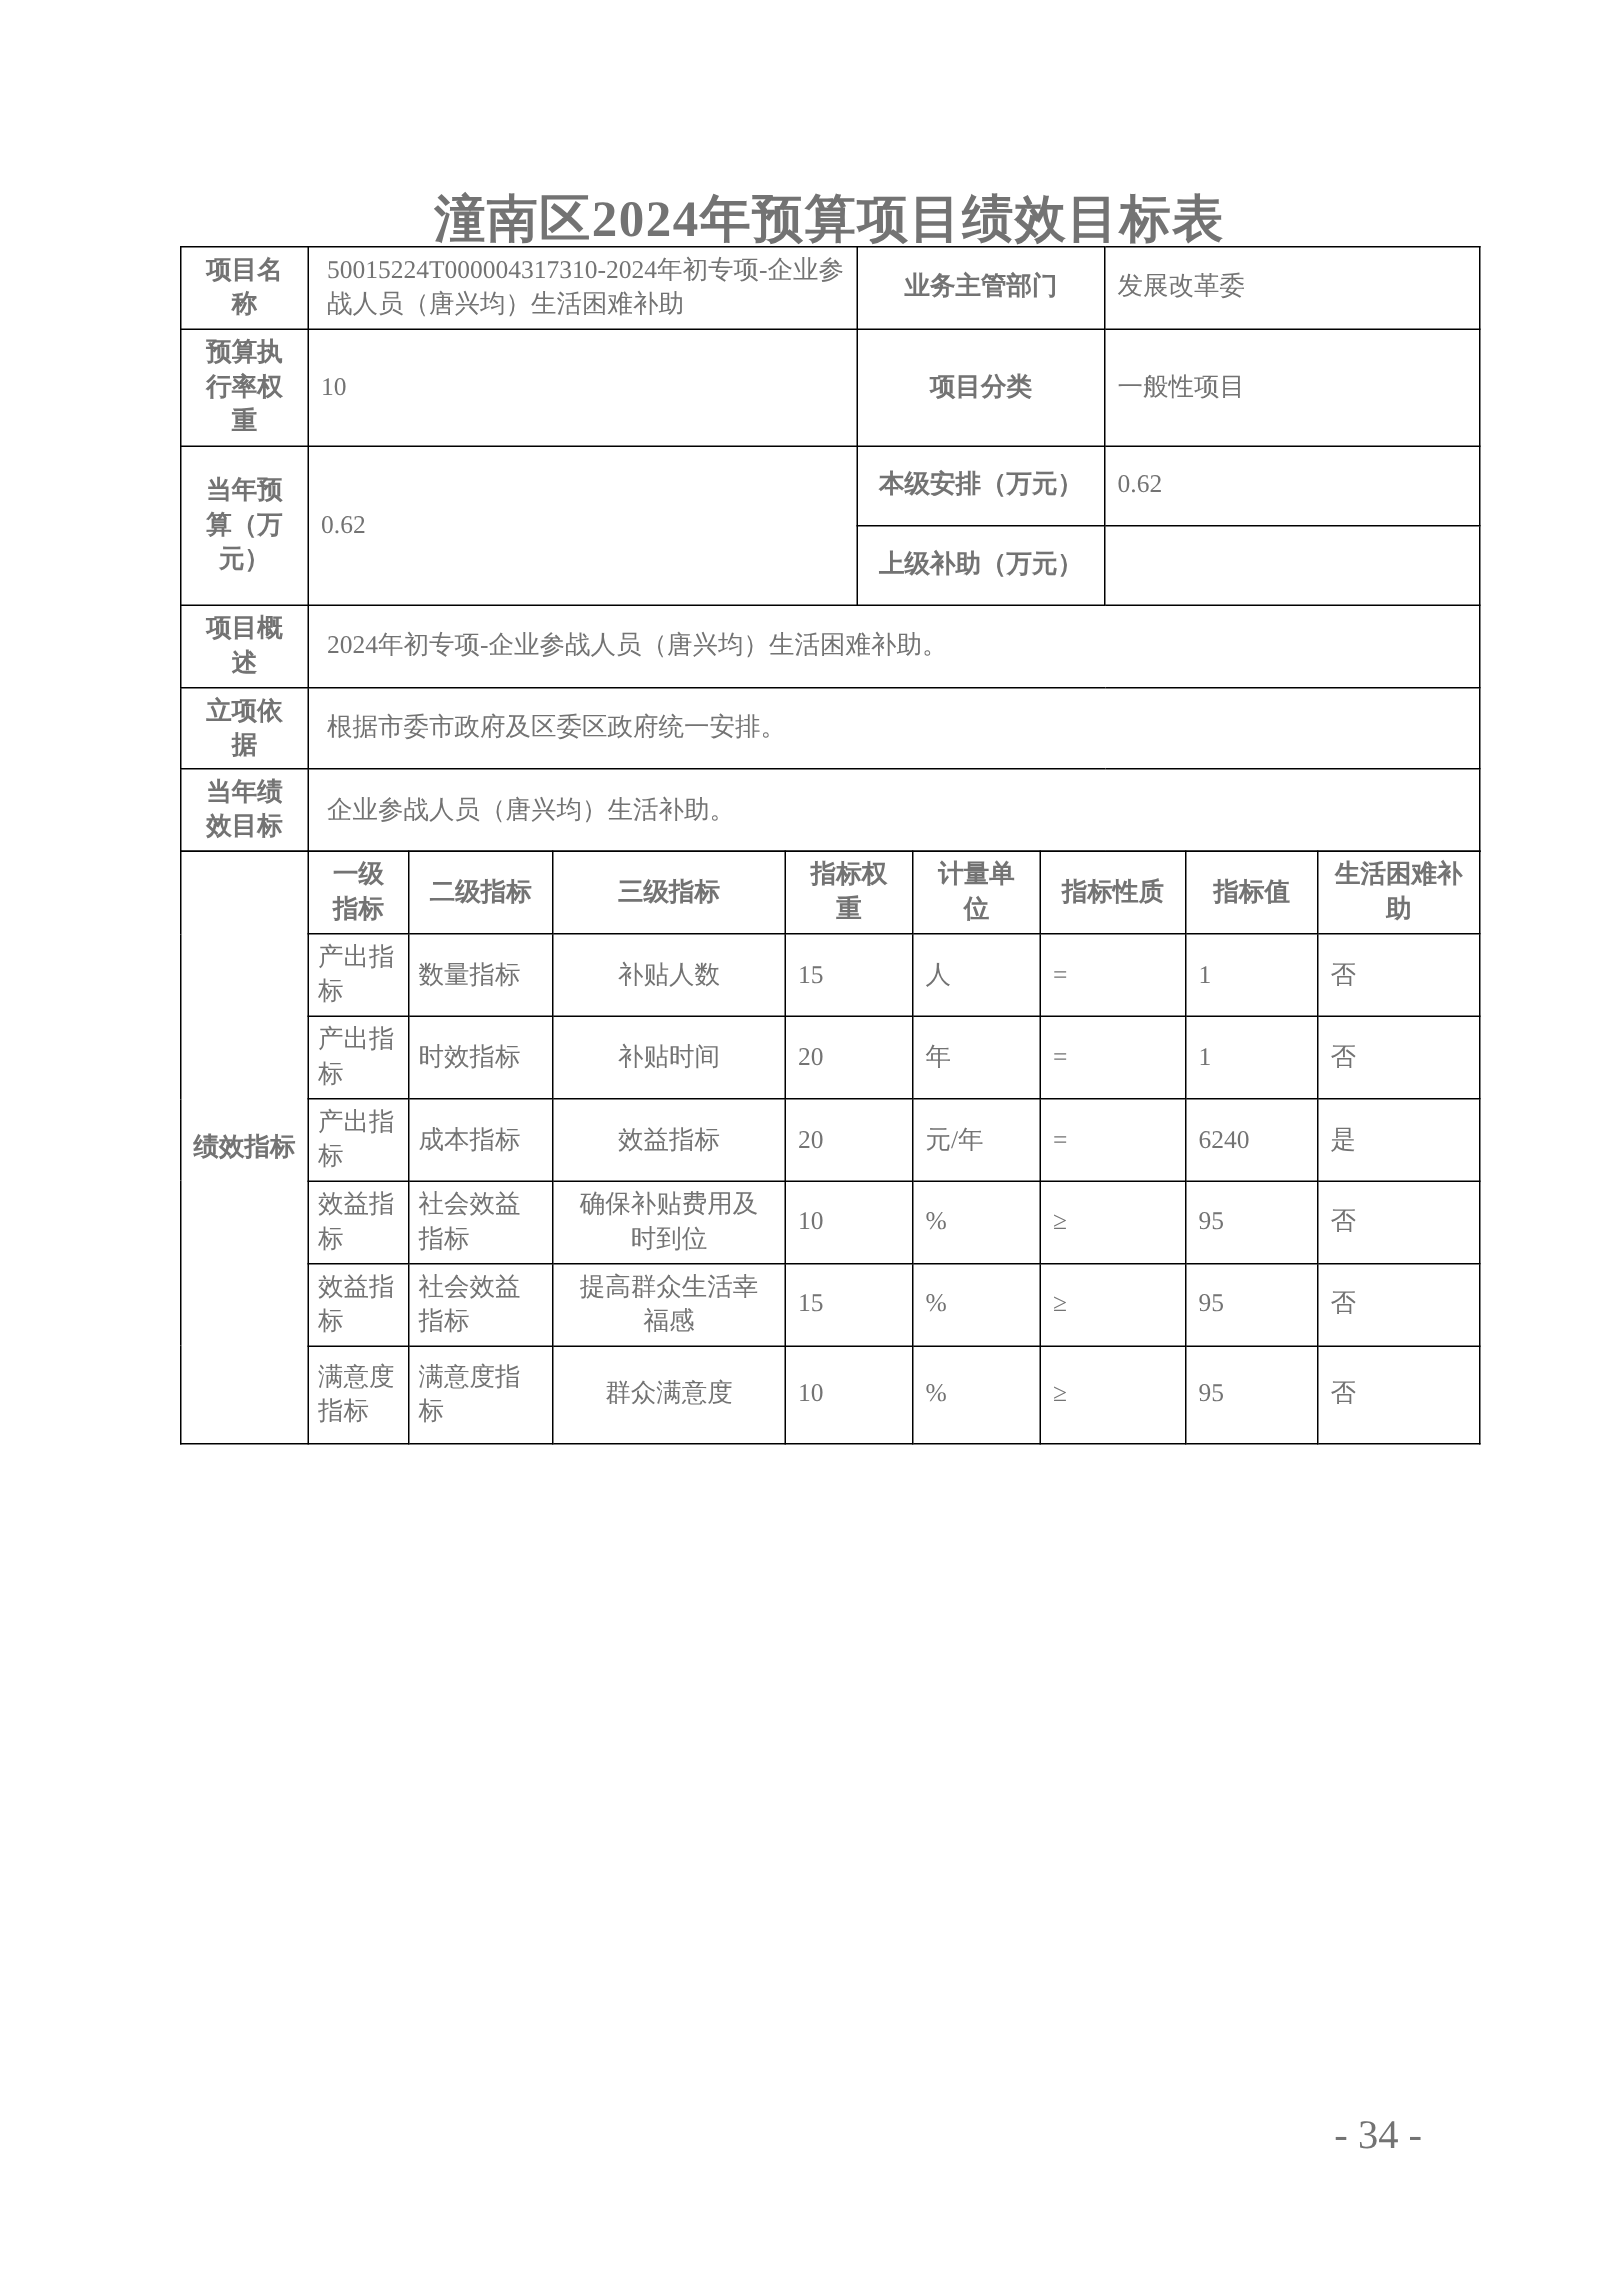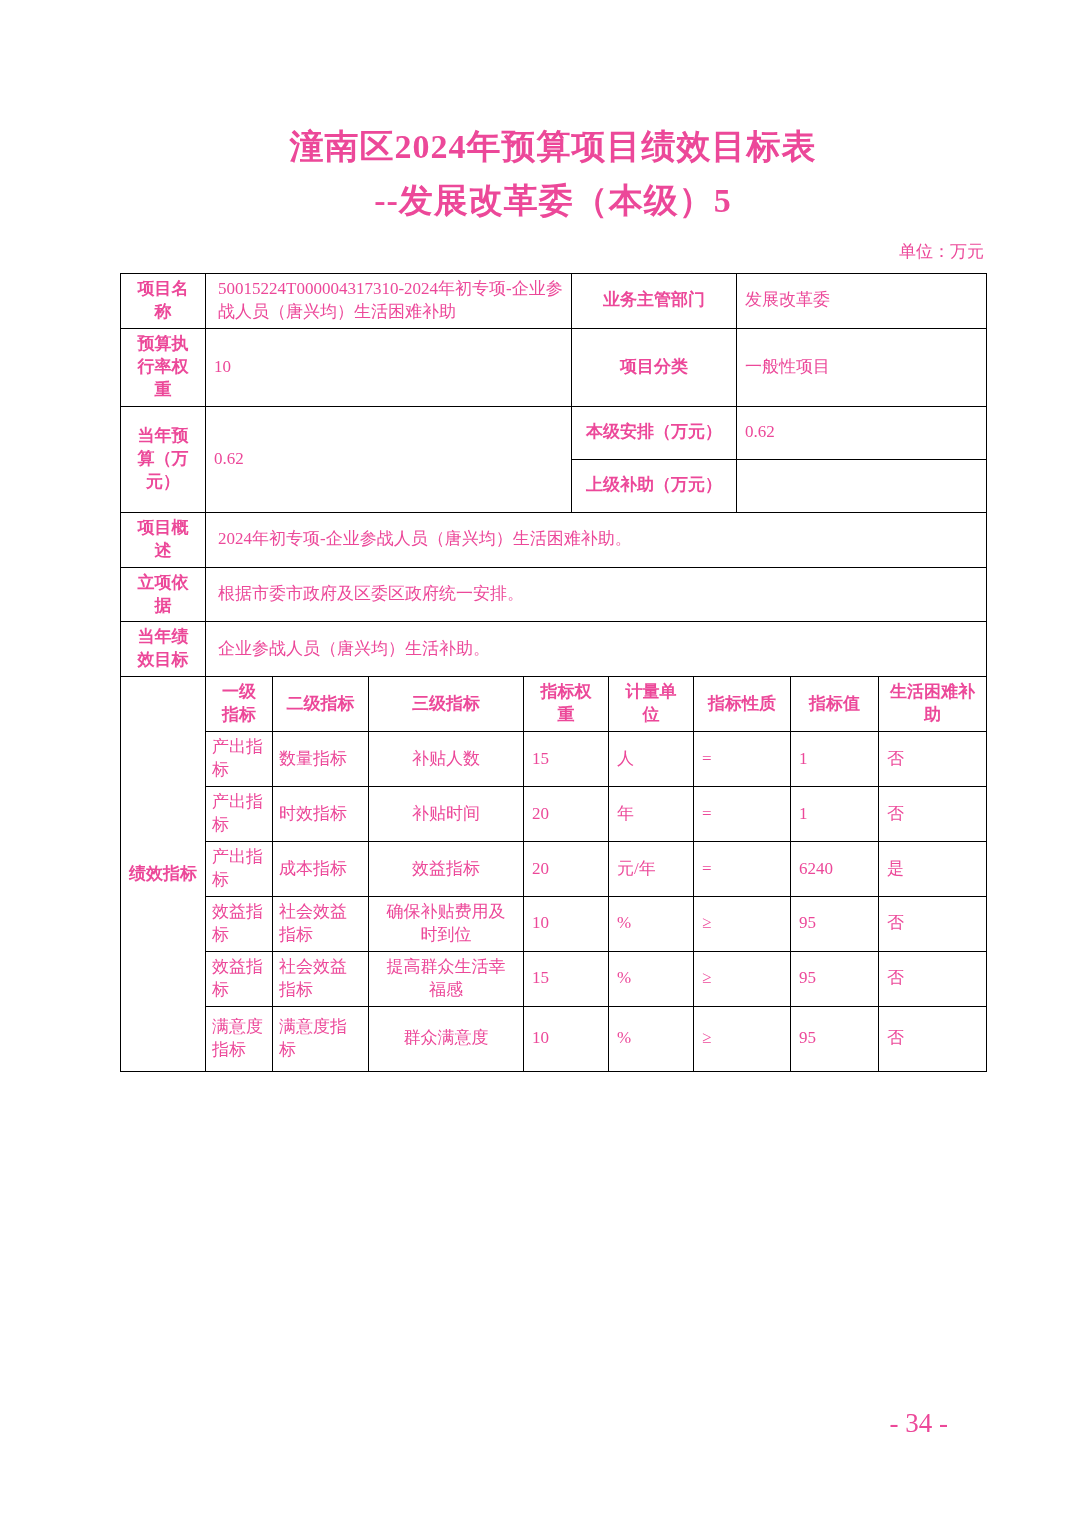--- a/index.html
+++ b/index.html
@@ -2,21 +2,21 @@
 <html><head>
 <meta charset="utf-8">
 <style>
   * { margin: 0; padding: 0; box-sizing: border-box; }
   html, body { background: #ffffff; }
   .page {
     position: relative;
     width: 1074px;
     height: 1520px;
     background: #ffffff;
-    color: #ec4899;
+    color: #737373;
     font-family: "Liberation Serif", "DejaVu Serif", serif;
     overflow: hidden;
   }
   .content {
     position: absolute;
     left: 120px;
     top: 0;
     width: 866px;
   }
   .doc-title {
@@ -81,22 +81,20 @@
     font-size: 27px;
   }
 </style>
 </head>
 <body>
 
 <div class="page">
   <div class="content">
 
     <div class="doc-title">潼南区2024年预算项目绩效目标表</div>
-    <div class="doc-subtitle">--发展改革委（本级）5</div>
-    <div class="unit-note">单位：万元</div>
 
     <table class="info-table">
       <colgroup>
         <col style="width:85px">
           <col style="width:366px">
           <col style="width:165px">
           <col style="width:250px">
       </colgroup>
       <tbody>
           <tr style="height:50px">

